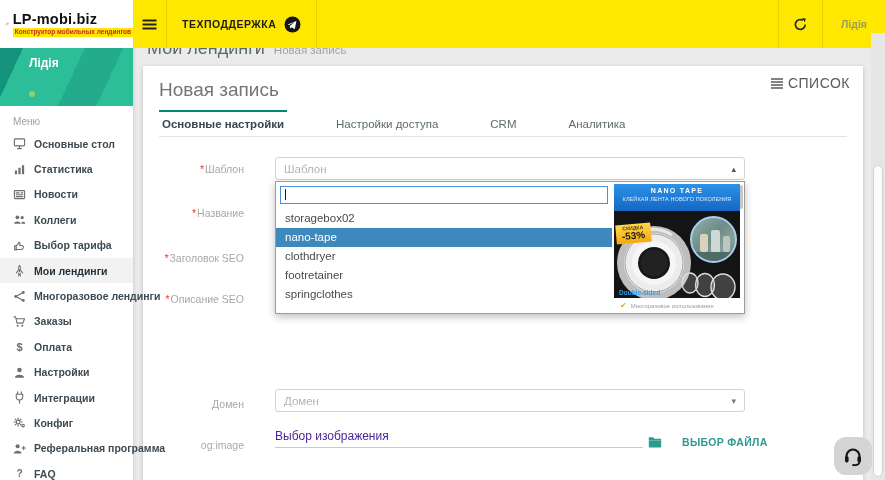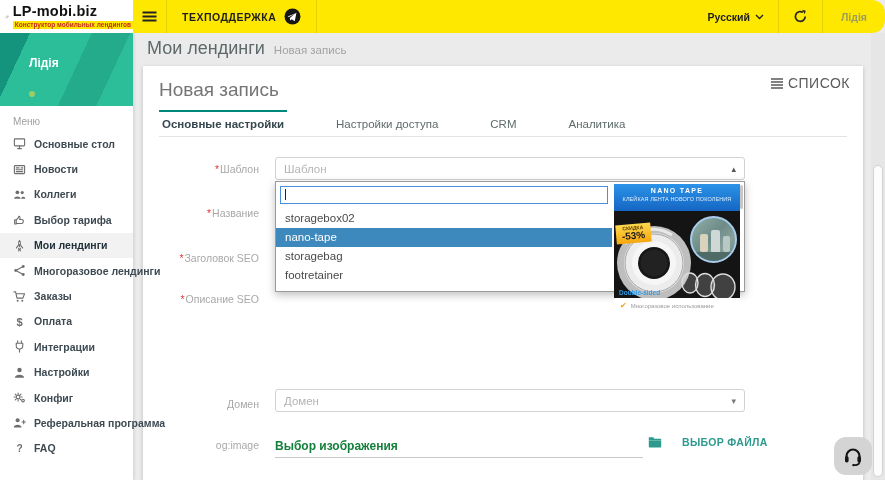--- a/index.html
+++ b/index.html
@@ -1,20 +1,20 @@
 <!DOCTYPE html>
 <html><head>
 <meta charset="utf-8">
 <style>
   * { margin:0; padding:0; box-sizing:border-box; }
   body { font-family:"Liberation Sans", sans-serif; background:#555; }
   .screen { position:relative; width:885px; height:480px; overflow:hidden; background:#ebebeb; }
 
   
-  .topbar { position:absolute; top:0; left:0; right:0; height:33px; background:#ffe800; display:flex; align-items:stretch; z-index:20;border-radius:13px; }
+  .topbar { position:absolute; top:0; left:0; right:0; height:48px; background:#ffe800; display:flex; align-items:stretch; z-index:20; }
   .logo { width:133px; background:#fff; display:flex; align-items:center; gap:4px; padding-left:5px; flex:none; }
   .logo-txt { display:flex; flex-direction:column; line-height:1; }
   .logo-title { font-size:14.5px; font-weight:800; color:#111; letter-spacing:.2px; }
   .logo-tagline { font-size:6.5px; font-weight:bold; color:#c62828; background:#ffe800; margin-top:2px; padding:1px 2px; white-space:nowrap; }
   .hamburger { width:34px; display:flex; align-items:center; justify-content:center; border-right:1px solid #e3d200; cursor:pointer; }
   .support { display:flex; align-items:center; gap:8px; padding:0 15px; border-right:1px solid #e3d200; font-size:10.5px; font-weight:bold; color:#1d1d1d; letter-spacing:.5px; cursor:pointer; }
   .topbar-right { margin-left:auto; display:flex; align-items:stretch; }
   .tb-item { display:flex; align-items:center; gap:5px; padding:0 14px; font-size:10.5px; font-weight:bold; color:#1d1d1d; cursor:pointer; }
   .tb-item.bordered { border-left:1px solid #e3d200; }
   .tb-user { color:#9c9c62; padding:0 18px; }
@@ -41,27 +41,27 @@
   .bc-sub { font-size:11.5px; color:#a3a3a3; }
 
   .card { position:absolute; left:10px; top:33px; right:22px; height:470px; background:#fff; box-shadow:0 1px 4px rgba(0,0,0,.2); }
   .list-btn { position:absolute; top:9px; right:13px; display:flex; align-items:center; gap:5px; font-size:14px; letter-spacing:.5px; color:#5a5a5a; cursor:pointer; }
   .card-title { position:absolute; top:13px; left:16px; font-size:19px; color:#757575; }
 
   .tabs { position:absolute; top:44px; left:16px; right:16px; height:27px; border-bottom:1px solid #e3e3e3; display:flex; gap:46px; }
   .tab { border-top:2px solid transparent; padding:6px 3px 0; font-size:11.5px; color:#5f6b6b; cursor:pointer; }
   .tab.active { border-top-color:#00897b; color:#37474f; font-weight:bold; }
 
-  .flabel { position:absolute; left:0; width:116px; text-align:right; font-size:10.5px; color:#a8a8a8; }
+  .flabel { position:absolute; left:0; width:101px; text-align:right; font-size:10.5px; color:#a8a8a8; }
   .req { color:#e53935; margin-right:1px; }
   .fake-select { position:absolute; left:132px; width:470px; height:23px; border:1px solid #d2d2d2; border-radius:3px; display:flex; align-items:center; padding:0 8px; font-size:11.5px; color:#b4b4b4; cursor:pointer; background:#fff; }
   .sel-arrow { margin-left:auto; font-size:9px; color:#555; }
 
   
-  .dropdown { position:absolute; left:132px; top:115px; width:470px; height:111px; background:#fff; border:1px solid #9b9b9b; box-shadow:0 3px 8px rgba(0,0,0,.25); z-index:6; }
+  .dropdown { position:absolute; left:132px; top:115px; width:470px; height:133px; background:#fff; border:1px solid #9b9b9b; box-shadow:0 3px 8px rgba(0,0,0,.25); z-index:6; }
   .dd-search { position:absolute; left:4px; top:4px; width:328px; height:18px; border:1px solid #4a90d9; font-size:11px; padding:0 4px; outline:none; color:#333; }
   .dd-options { position:absolute; left:0; top:27px; width:336px; bottom:1px; overflow:hidden; }
   .dd-option { height:19px; line-height:19px; padding-left:9px; font-size:11.5px; color:#4a4a4a; cursor:pointer; }
   .dd-option.selected { background:#3d89bd; color:#fff; }
   .dd-scroll { position:absolute; right:1px; top:3px; width:3px; height:24px; background:#c7c7c7; border-radius:2px; }
 
   
   .preview { position:absolute; left:338px; top:2px; width:126px; height:129px; overflow:hidden; cursor:pointer; }
   .pv-head { height:27px; background:linear-gradient(#2b93e8,#1566c2); text-align:center; color:#fff; }
   .pv-title { font-size:7px; font-weight:bold; letter-spacing:1.3px; padding-top:3px; }
@@ -72,21 +72,21 @@
   .pv-badge-value { font-size:10px; font-weight:800; color:#181818; line-height:1; }
   .pv-inset { position:absolute; right:3px; top:5px; width:47px; height:47px; border-radius:50%; border:2px solid #a8cdec; overflow:hidden; z-index:2;
     background:linear-gradient(135deg,#93b0aa 0%,#6d8b87 45%,#89a19d 70%,#5d7b78 100%); }
   .pv-inset i { position:absolute; display:block; }
   .pv-foot-note { position:absolute; left:5px; bottom:2px; font-size:6.5px; font-weight:bold; color:#2f9be8; z-index:3; }
   .pv-footer { height:15px; background:#fff; display:flex; align-items:center; gap:4px; padding-left:6px; }
   .pv-check { color:#efa117; font-size:8px; }
   .pv-feature { font-size:6px; color:#9b9b9b; }
 
   
-  .og-input { position:absolute; left:132px; top:368px; width:368px; height:24px; border-bottom:1px solid #c9c9c9; font-size:12px; color:#15803d; line-height:24px;font-weight:bold; }
+  .og-input { position:absolute; left:132px; top:358px; width:368px; height:24px; border-bottom:1px solid #c9c9c9; font-size:12px; color:#4c1d95; line-height:24px; }
   .file-btn { position:absolute; left:505px; top:370px; display:flex; align-items:center; gap:20px; font-size:10.5px; font-weight:bold; letter-spacing:.3px; color:#2d9a8e; cursor:pointer; }
 
   
   .chat-btn { position:absolute; right:13px; bottom:5px; width:38px; height:38px; border-radius:12px; background:#d4d4d4; display:flex; align-items:center; justify-content:center; z-index:30; cursor:pointer; }
   .sb-track { position:absolute; right:0; top:0; width:14px; bottom:0; background:#e6e6e6; z-index:25; }
   .sb-thumb { position:absolute; right:2px; top:132px; bottom:3px; width:10px; background:#fcfcfc; border:1px solid #d2d2d2; border-radius:5px; cursor:pointer; }
 
   .caret-line { display:inline-block; width:1px; height:11px; background:#222; vertical-align:middle; }
 </style>
 </head>
@@ -121,26 +121,20 @@
       </svg>
     </div>
     <div class="support">
       <span>ТЕХПОДДЕРЖКА</span>
       <svg width="17" height="17" viewBox="0 0 17 17">
         <circle cx="8.5" cy="8.5" r="8" fill="#161616"></circle>
         <path fill="#fff" d="M3.6 8.5l8.8-3.4-1.5 7.3c-.1.5-.5.7-1 .4L7.7 11.2l-1.1 1.1c-.2.2-.5.1-.5-.2l-.3-2.1 4.8-4L4.9 9z"></path>
       </svg>
     </div>
     <div class="topbar-right">
-      <div class="tb-item">
-        <span>Русский</span>
-        <svg width="9" height="6" viewBox="0 0 9 6">
-          <path d="M1 1l3.5 3.5L8 1" stroke="#222" stroke-width="1.4" fill="none"></path>
-        </svg>
-      </div>
       <div class="tb-item bordered">
         <svg width="15" height="15" viewBox="0 0 15 15">
           <path d="M12.2 7.5A4.9 4.9 0 1 1 9.9 3.3" stroke="#272727" stroke-width="1.7" fill="none"></path>
           <path d="M9.2.8l3.6 1-1.1 3.4z" fill="#272727"></path>
         </svg>
       </div>
       <div class="tb-item bordered tb-user">
         <span>Лідія</span>
       </div>
     </div>
@@ -158,20 +152,26 @@
     <div>
       <div class="menu-item">
         <svg class="mi" viewBox="0 0 14 14">
             <rect class="st" x="1.5" y="2" width="11" height="7.5" rx=".8"></rect>
             <path class="st" d="M5 12.5h4M7 9.5v3"></path>
           </svg>
         <span>Основные стол</span>
       </div>
       <div class="menu-item">
         <svg class="mi" viewBox="0 0 14 14">
+            <path class="fl" d="M2 12V8h2.4v4zM5.8 12V5h2.4v7zM9.6 12V2.5H12V12z"></path>
+          </svg>
+        <span>Статистика</span>
+      </div>
+      <div class="menu-item">
+        <svg class="mi" viewBox="0 0 14 14">
             <rect class="st" x="1.5" y="2.8" width="11" height="8.6" rx=".8"></rect>
             <path class="st" d="M3.5 5.3h3M3.5 7.3h7M3.5 9.3h7M8.8 5.3h1.7" stroke-width="1"></path>
           </svg>
         <span>Новости</span>
       </div>
       <div class="menu-item">
         <svg class="mi" viewBox="0 0 14 14">
             <circle class="fl" cx="4.7" cy="4.6" r="2"></circle>
             <circle class="fl" cx="9.9" cy="4.9" r="1.7"></circle>
             <path class="fl" d="M1.2 11.5c0-3.2 7-3.2 7 0zM8.9 11.5c0-2 2.6-2.6 4.1-1.3v1.3z"></path>
@@ -210,30 +210,30 @@
         <span>Заказы</span>
       </div>
       <div class="menu-item">
         <svg class="mi" viewBox="0 0 14 14">
             <text x="7" y="11.5" text-anchor="middle" font-size="12" font-weight="bold" fill="#6e6e6e" font-family="Liberation Sans, sans-serif">$</text>
           </svg>
         <span>Оплата</span>
       </div>
       <div class="menu-item">
         <svg class="mi" viewBox="0 0 14 14">
-            <path class="st" d="M5 1v2.5M9 1v2.5M3.5 3.5h7v2.8a3.5 3.5 0 0 1-7 0zM7 9.8V13"></path>
-          </svg>
-        <span>Интеграции</span>
-      </div>
-      <div class="menu-item">
-        <svg class="mi" viewBox="0 0 14 14">
             <circle class="fl" cx="7" cy="4.3" r="2.4"></circle>
             <path class="fl" d="M2 12.6c0-4.2 10-4.2 10 0z"></path>
           </svg>
         <span>Настройки</span>
+      </div>
+      <div class="menu-item">
+        <svg class="mi" viewBox="0 0 14 14">
+            <path class="st" d="M5 1v2.5M9 1v2.5M3.5 3.5h7v2.8a3.5 3.5 0 0 1-7 0zM7 9.8V13"></path>
+          </svg>
+        <span>Интеграции</span>
       </div>
       <div class="menu-item">
         <svg class="mi" viewBox="0 0 14 14">
             <circle class="st" cx="5.5" cy="6.5" r="2"></circle>
             <path class="st" stroke-width="1" d="M5.5 3.4V2.2M5.5 9.6v1.2M2.4 6.5H1.2M8.6 6.5h1.2M3.3 4.3l-.9-.9M7.7 8.7l.9.9M3.3 8.7l-.9.9M7.7 4.3l.9-.9"></path>
             <circle class="st" cx="10.8" cy="10.3" r="1.4"></circle>
           </svg>
         <span>Конфиг</span>
       </div>
       <div class="menu-item">
@@ -294,21 +294,21 @@
         <span>Шаблон</span>
         <span class="sel-arrow">▴</span>
       </div>
 
       <div class="dropdown">
         <div class="dd-search"><span class="caret-line"></span></div>
         <div class="dd-scroll"></div>
         <div class="dd-options">
           <div class="dd-option">storagebox02</div>
           <div class="dd-option selected">nano-tape</div>
-          <div class="dd-option">storagebag</div>
+          <div class="dd-option">clothdryer</div>
           <div class="dd-option">footretainer</div>
           <div class="dd-option">springclothes</div>
         </div>
 
         <div class="preview">
           <div class="pv-head">
             <div class="pv-title">NANO TAPE</div>
             <div class="pv-sub">КЛЕЙКАЯ ЛЕНТА НОВОГО ПОКОЛЕНИЯ</div>
           </div>
           <div class="pv-body">

